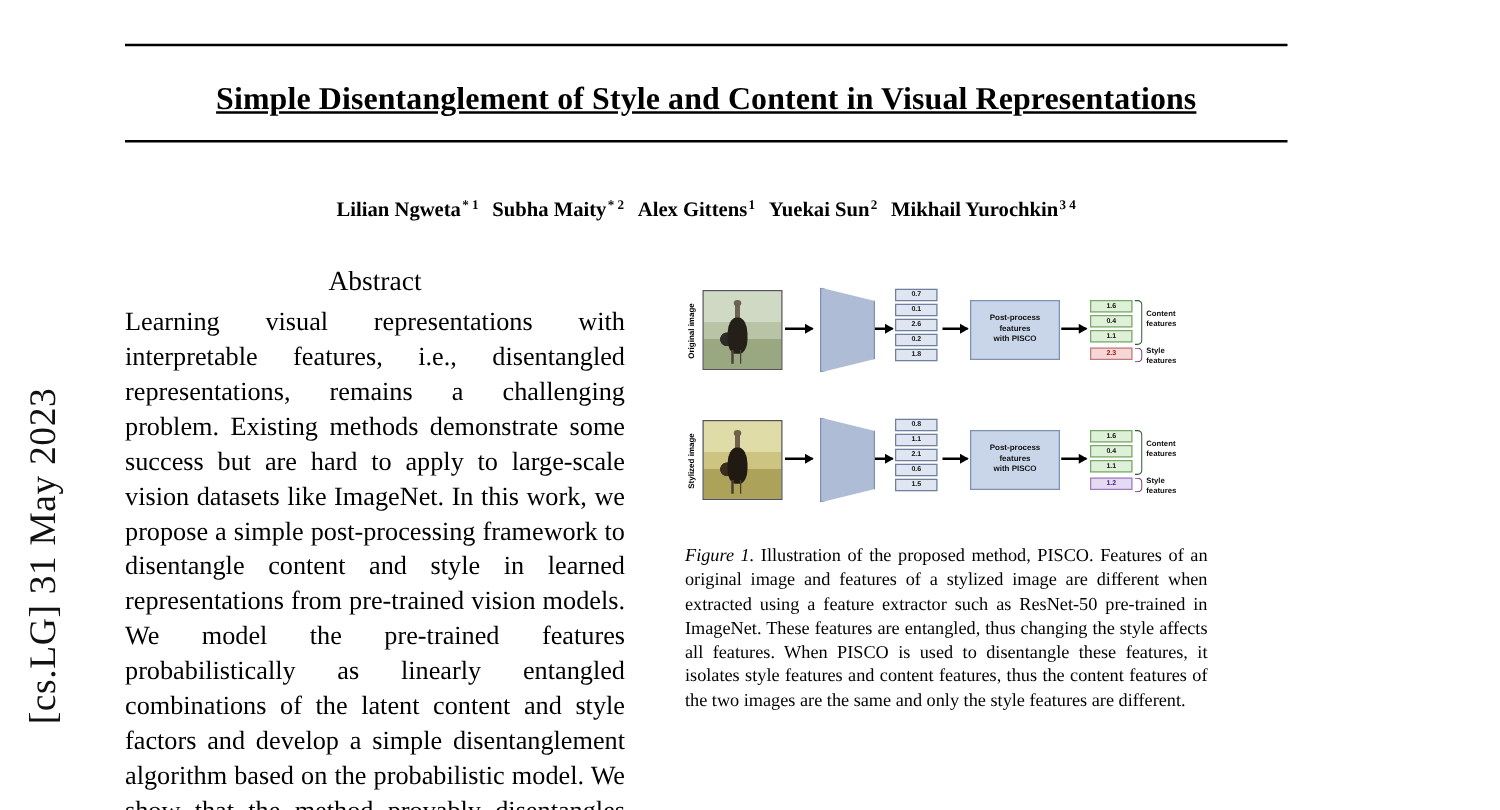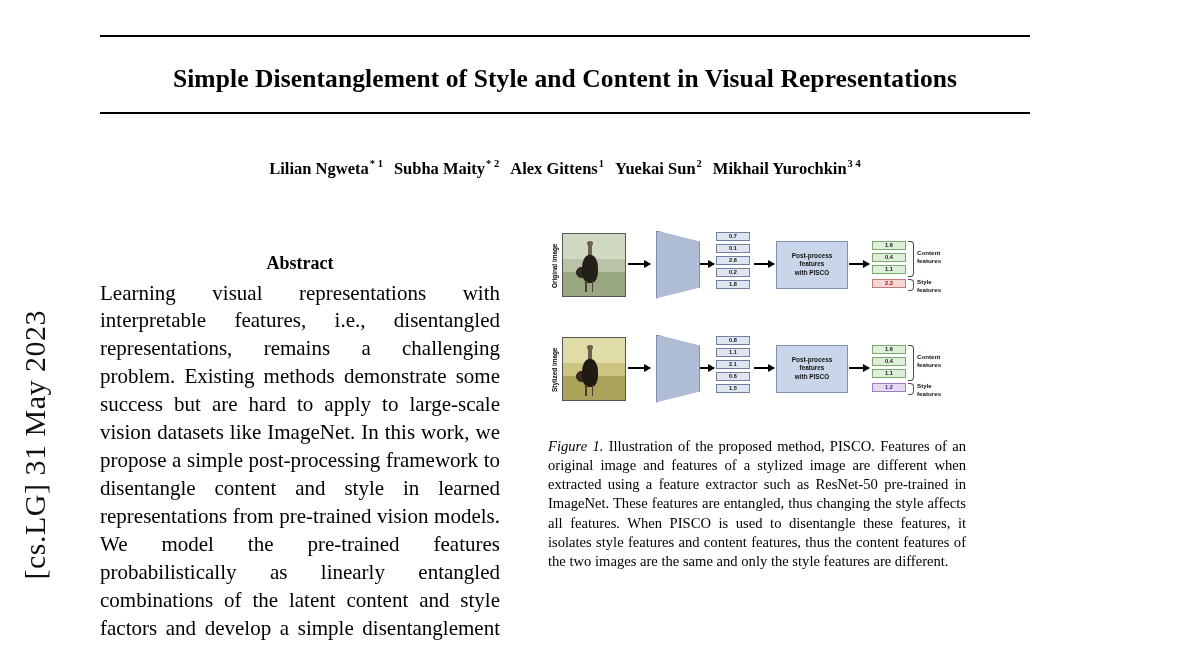--- a/index.html
+++ b/index.html
@@ -45,20 +45,21 @@
   .rule-top { margin-top: 35px; }
   .rule-bot { margin-top: 18px; }
 
   .paper-title {
     text-align: center;
     font-size: 25.5px;
     font-weight: bold;
     font-family: "Liberation Serif", serif;
     margin-top: 27px;
     letter-spacing: 0.1px;
+    text-decoration: underline;
   }
 
   .authors {
     text-align: center;
     font-size: 16.5px;
     font-weight: bold;
     margin-top: 44px;
     font-family: "Liberation Serif", serif;
   }
   .authors .sup {
@@ -72,24 +73,23 @@
   .columns {
     display: flex;
     margin-top: 34px;
     gap: 48px;
   }
   .col-left { width: 400px; }
   .col-right { width: 418px; }
 
   .abstract-head {
     text-align: center;
-    font-size: 18px;
-    font-weight: bold;
+    font-size: 22px;
+    font-weight: normal;
     margin-bottom: 6px;
-    margin-top: 40px;
   }
   .abstract-body {
     font-size: 21px;
     line-height: 1.33;
     text-align: justify;
     text-justify: inter-word;
     hyphens: manual;
   }
 
   

